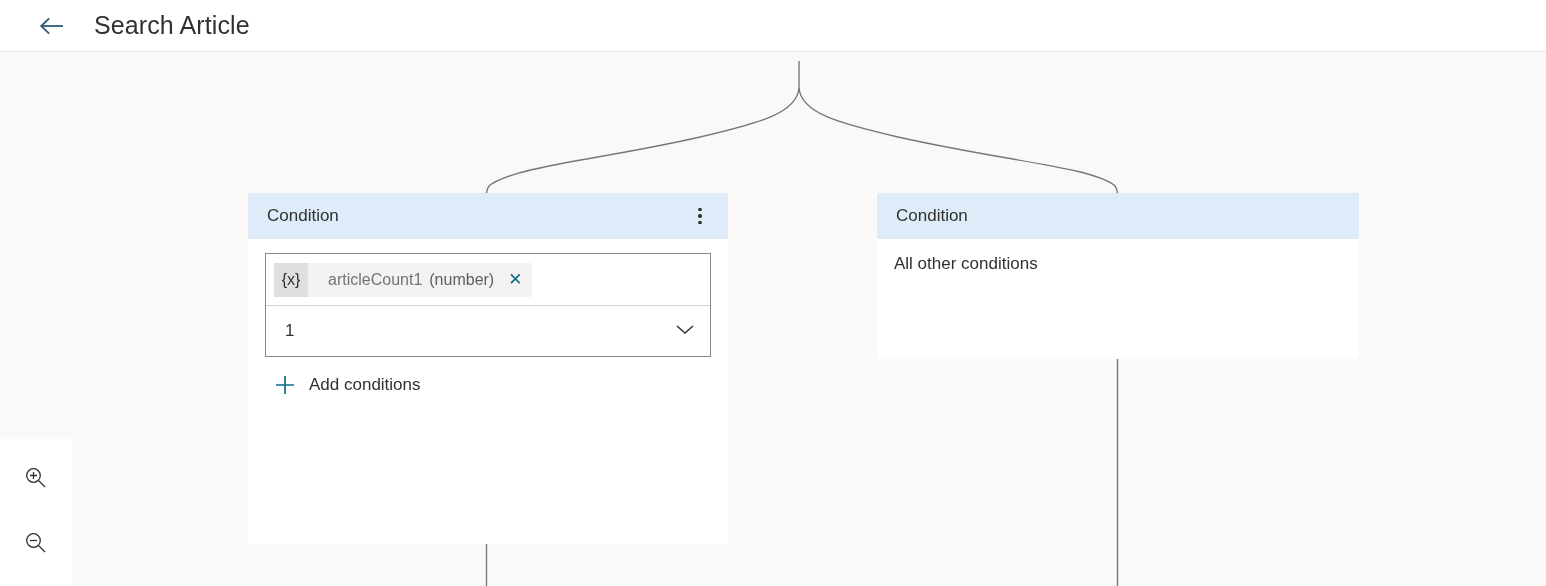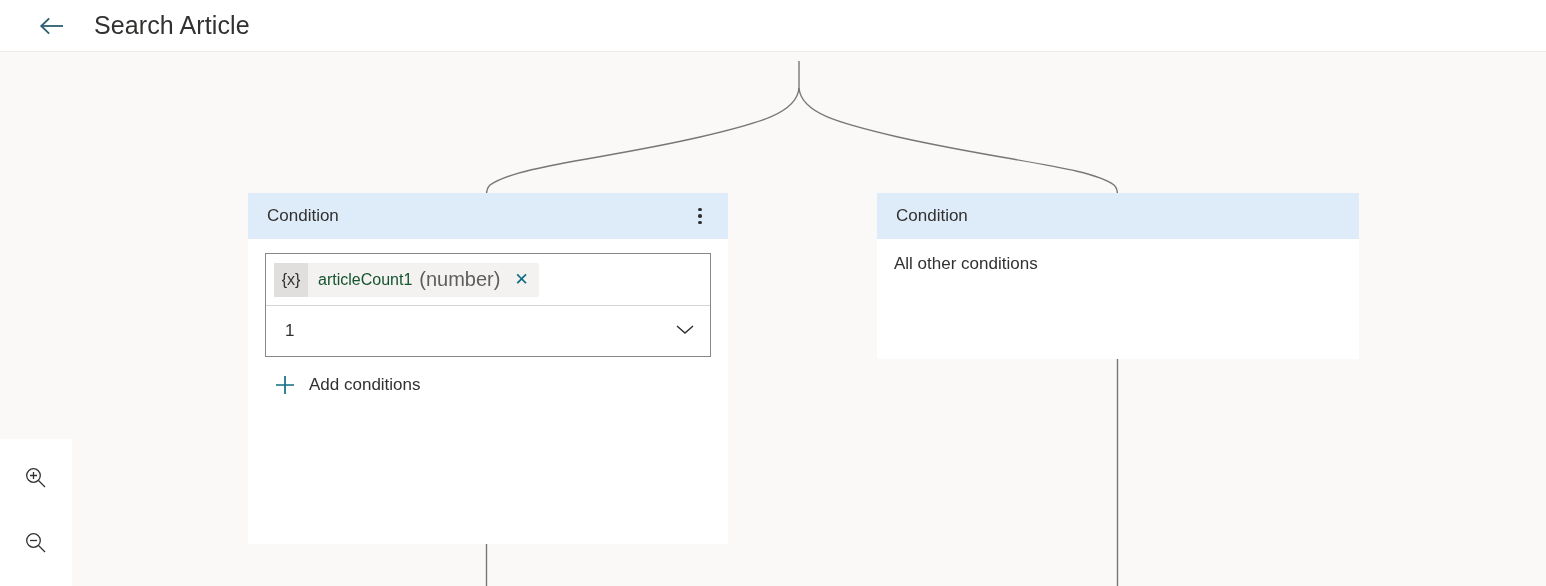--- a/index.html
+++ b/index.html
@@ -87,24 +87,24 @@
     padding-right: 10px;
     cursor: pointer;
   }
   .var-chip .brace {
     background: #e1dfdd;
     height: 34px; width: 34px;
     display: flex; align-items: center; justify-content: center;
     font-size: 16px; color: #323130;
   }
   .var-chip .vname {
-    font-size: 16px; color: #14532d; margin-left: 10px;
+    font-size: 16px; color: #737373; margin-left: 20px;
   }
   .var-chip .vtype {
-    font-size: 20px; color: #605e5c; margin-left: 7px;
+    font-size: 16px; color: #605e5c; margin-left: 7px;
   }
   .var-chip .vclose {
     margin-left: 14px; color: #0f6e84;
     font-size: 17px; line-height: 1; cursor: pointer;
     font-family: "Liberation Sans", sans-serif;
   }
 
   .sel-text {
     font-size: 17px; color: #323130;
     margin-left: 13px;

